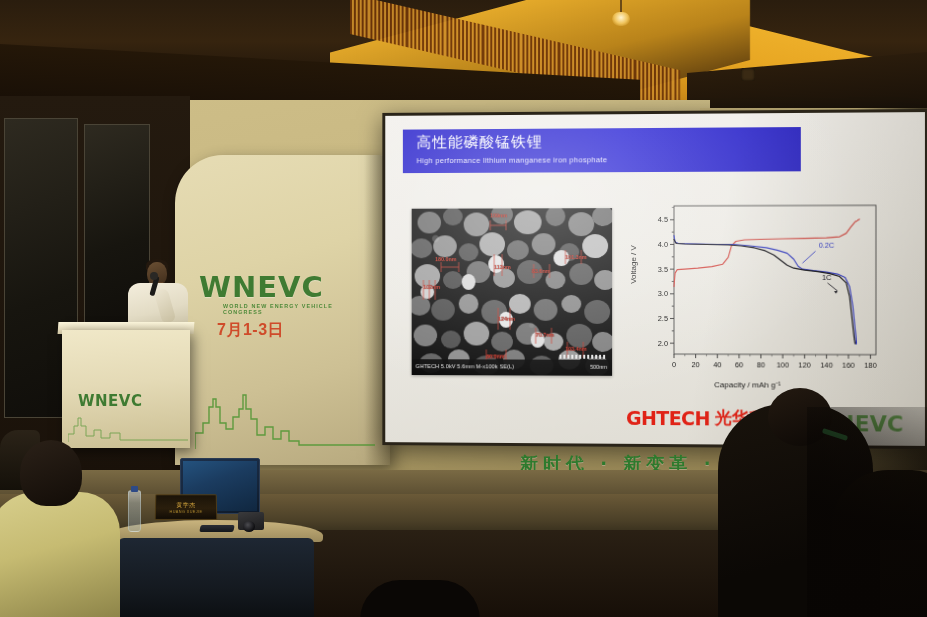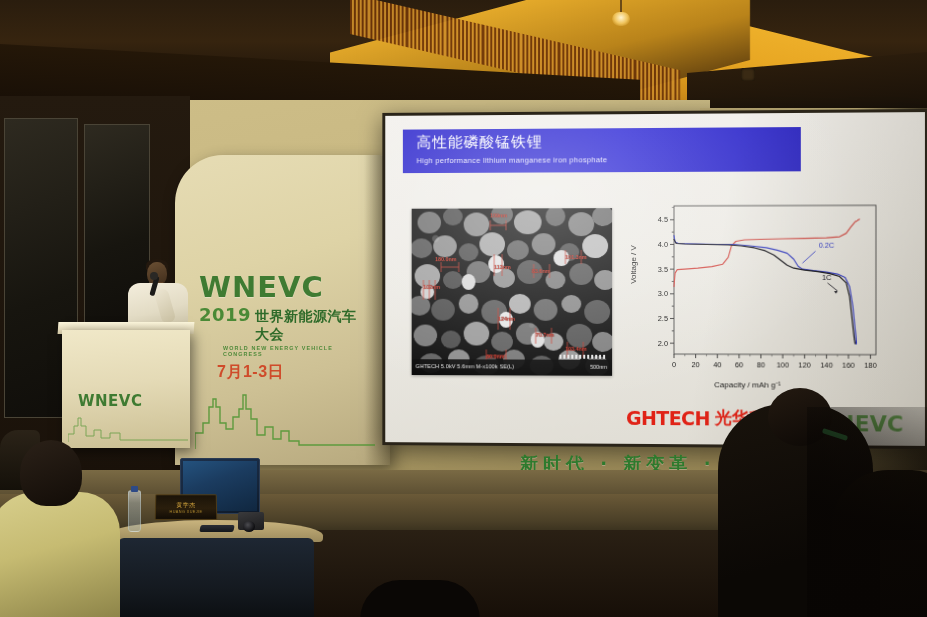--- a/index.html
+++ b/index.html
@@ -445,24 +445,20 @@
   <div class="wall-right"></div>
   <div class="wall-left-dark"></div>
   <div class="glass-panel" style="left:4px; top:118px; width:74px; height:300px;"></div>
   <div class="glass-panel" style="left:84px; top:124px; width:66px; height:200px;"></div>
   <div class="wall-shadow-right"></div>
 
   <div class="backdrop">
     <div class="backdrop-inner-edge"></div>
     <div class="wnevc-lockup">
       <div class="wnevc-word">WNEVC</div>
-      <div class="wnevc-line2">
-        <span class="wnevc-year">2019</span>
-        <span class="wnevc-cn">世界新能源汽车大会</span>
-      </div>
       <div class="wnevc-en">WORLD NEW ENERGY VEHICLE CONGRESS</div>
       <div class="wnevc-date">7月1-3日</div>
     </div>
     <svg class="skyline" viewBox="0 0 180 62">
       <path d="M0 60 L0 44 L8 44 L8 34 L14 34 L14 18 L18 18 L18 10 L21 10 L21 18 L25 18 L25 34 L31 34 L31 40
                L38 40 L38 28 L44 28 L44 20 L48 20 L48 6 L51 6 L51 20 L56 20 L56 30 L62 30 L62 46
                L70 46 L70 38 L78 38 L78 50 L86 50 L86 42 L94 42 L94 52 L104 52 L104 56 L180 56" fill="none" stroke="#5e9a3e" stroke-width="1.4"></path>
     </svg>
   </div>
 

